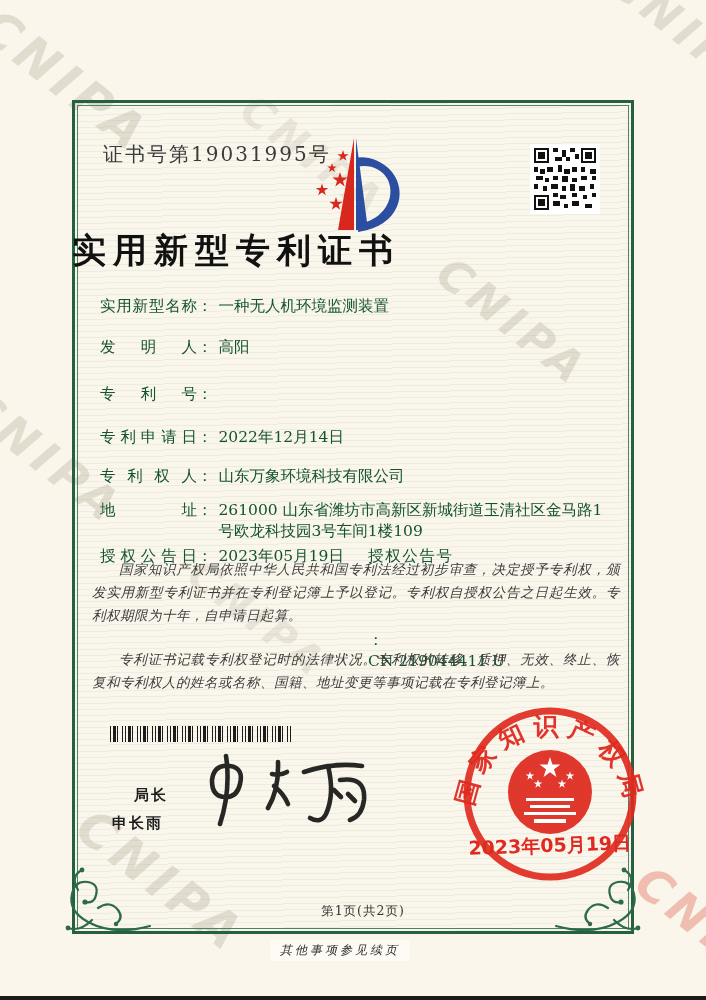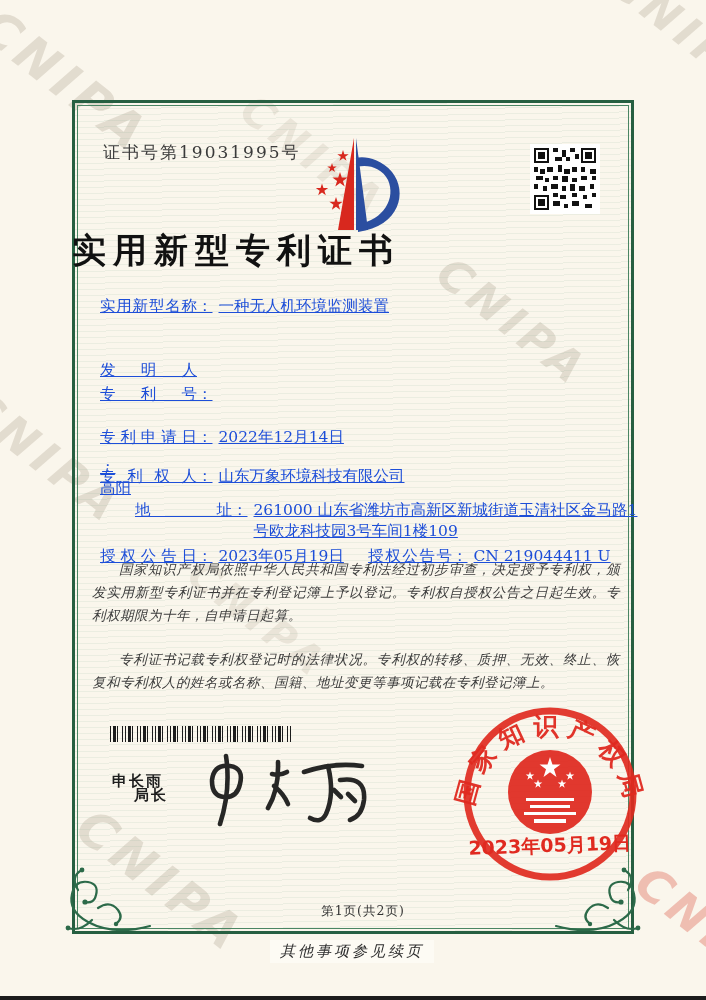--- a/index.html
+++ b/index.html
@@ -31,42 +31,42 @@
   }
   .frame::after{
     content:'';position:absolute;inset:2px;border:1px solid #4a8563;
   }
   .flourish{position:absolute;width:96px;height:78px;}
   .flourish.bl{left:58px;top:862px;}
   .flourish.br{left:552px;top:862px;transform:scaleX(-1);}
   
   .cert-no{
     position:absolute;left:103px;top:141px;
-    font-size:17px;letter-spacing:2px;color:#3a3a3a;
+    font-size:20px;letter-spacing:2px;color:#3a3a3a;
   }
   .logo{position:absolute;left:296px;top:134px;width:124px;height:104px;}
   .qr{position:absolute;left:530px;top:144px;width:62px;height:62px;background:#fff;padding:4px;}
   .title{
     position:absolute;left:72px;top:228px;width:556px;
     text-align:left;font-size:34px;font-weight:bold;
     letter-spacing:7px;color:#111;
   }
   
   .field{
-    position:absolute;left:100px;font-size:15.5px;color:#1d4ed8;
-    display:flex;align-items:flex-start;line-height:21px;text-decoration:underline;
+    position:absolute;left:100px;font-size:15.5px;color:#14532d;
+    display:flex;align-items:flex-start;line-height:21px;
   }
   .field .lbl{
     display:inline-block;width:97px;
     text-align:justify;text-align-last:justify;
     flex:0 0 97px;
   }
   .field .colon{margin:0 6px 0 0;}
   .field .val{max-width:398px;}
-  .field.pair2{left:368px;}
+  .field.pair2{left:368px;flex-direction:column;}
   .field.pair2 .lbl{width:84px;flex-basis:84px;}
   
   .law{
     position:absolute;left:92px;width:528px;
     font-size:13.5px;line-height:23px;color:#3c3c3c;
     font-style:italic;text-indent:2em;text-align:justify;
     letter-spacing:0.5px;
   }
   
   .barcode{
@@ -76,30 +76,30 @@
       #1c1c1c 3px 6px, transparent 6px 7.5px,
       #1c1c1c 7.5px 8.5px, transparent 8.5px 12px,
       #1c1c1c 12px 13px, transparent 13px 15px);
   }
   .sig-title,.sig-name{
     position:absolute;left:112px;
     font-family:"DejaVu Sans","Liberation Sans",sans-serif;
     font-weight:bold;font-size:15px;color:#1f1f1f;letter-spacing:2px;
   }
   .sig-title{top:786px;margin-left:22px;}
-  .sig-name{top:772px;}
+  .sig-name{top:814px;}
   .signature{position:absolute;left:188px;top:748px;width:200px;height:84px;}
   .seal{position:absolute;left:450px;top:706px;width:200px;height:178px;}
   .page-no{
     position:absolute;left:72px;top:903px;width:556px;text-align:center;
     font-size:12.5px;color:#333;letter-spacing:1px;margin-left:13px;
   }
   .cont-note{
     position:absolute;left:270px;top:940px;
-    font-size:15px;font-style:italic;letter-spacing:3px;color:#2e2e2e;
+    font-size:12px;font-style:italic;letter-spacing:3px;color:#2e2e2e;
     background:#fdfbf4;padding:2px 10px;
   }
   .bottom-edge{position:absolute;left:0;bottom:0;width:706px;height:4px;background:#1c1c1c;}
 </style>
 </head>
 <body>
 
 <div class="wm" style="left:-34px;top:52px;font-size:50px;">CNIPA</div>
 <div class="wm" style="left:598px;top:6px;font-size:44px;">CNIPA</div>
 <div class="wm" style="left:228px;top:132px;font-size:42px;color:rgba(176,166,146,0.20);">CNIPA</div>
@@ -208,40 +208,40 @@
   </g>
 </svg>
 
 <div class="title">实用新型专利证书</div>
 
 <div class="field" style="top:296px;">
   <span class="lbl">实用新型名称</span>
     <span class="colon">：</span>
   <span class="val">一种无人机环境监测装置</span>
 </div>
-<div class="field" style="top:360px;flex-direction:column;">
+<div class="field" style="top:337px;">
   <span class="lbl">发明人</span>
     <span class="colon">：</span>
   <span class="val">高阳</span>
 </div>
 <div class="field" style="top:384px;">
   <span class="lbl">专利号</span>
     <span class="colon">：</span>
 </div>
 <div class="field" style="top:427px;">
   <span class="lbl">专利申请日</span>
     <span class="colon">：</span>
   <span class="val">2022年12月14日</span>
 </div>
 <div class="field" style="top:466px;">
   <span class="lbl">专利权人</span>
     <span class="colon">：</span>
   <span class="val">山东万象环境科技有限公司</span>
 </div>
-<div class="field" style="top:500px;margin-left:35px;">
+<div class="field" style="top:500px;">
   <span class="lbl">地址</span>
     <span class="colon">：</span>
   <span class="val">261000 山东省潍坊市高新区新城街道玉清社区金马路1号欧龙科技园3号车间1楼109</span>
 </div>
 <div class="field" style="top:546px;">
   <span class="lbl">授权公告日</span>
     <span class="colon">：</span>
   <span class="val">2023年05月19日</span>
 </div>
 <div class="field pair2" style="top:546px;">

